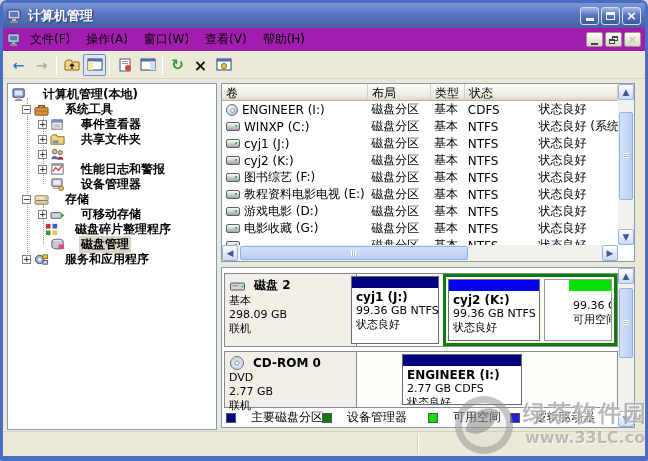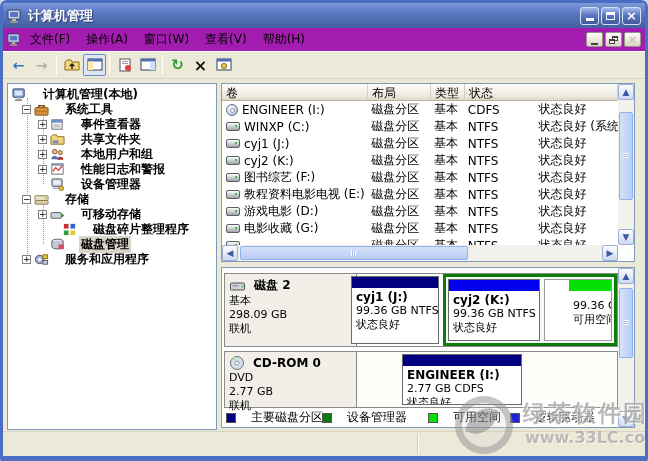--- a/index.html
+++ b/index.html
@@ -266,21 +266,20 @@
         <span class="tlabel">共享文件夹</span>
       </div>
       <div class="titem" style="padding-left:30px">
         <span class="expander">+</span>
         <svg class="ticon" width="15" height="15" viewBox="0 0 16 16">
             <circle cx="5" cy="5" r="2.5" fill="#e8b98a" stroke="#7a5a34"></circle>
             <path d="M1.5 13 a3.5 3.5 0 0 1 7 0 z" fill="#4f6cb8"></path>
             <circle cx="11" cy="6" r="2.2" fill="#e8b98a" stroke="#7a5a34"></circle>
             <path d="M7.8 13.5 a3.2 3.2 0 0 1 6.4 0 z" fill="#a33333"></path>
           </svg>
-        <span class="tlabel">本地用户和组</span>
       </div>
       <div class="titem" style="padding-left:30px">
         <span class="expander">+</span>
         <svg class="ticon" width="15" height="15" viewBox="0 0 16 16">
             <rect x="2" y="2" width="12" height="11" fill="#fff" stroke="#667"></rect>
             <rect x="2" y="2" width="12" height="2" fill="#8899bb"></rect>
             <polyline points="3,10 6,6 9,9 13,4" fill="none" stroke="#c33" stroke-width="1.3"></polyline>
           </svg>
         <span class="tlabel">性能日志和警报</span>
       </div>
@@ -304,21 +303,21 @@
         <span class="tlabel">存储</span>
       </div>
       <div class="titem" style="padding-left:30px">
         <span class="expander">+</span>
         <svg class="ticon" width="15" height="15" viewBox="0 0 16 16">
             <rect x="1" y="6" width="11" height="6" rx="1" fill="#cfd4da" stroke="#556"></rect>
             <path d="M12 6.5 l3.5 2.5 -3.5 2.5 z" fill="#3a9a3a"></path>
           </svg>
         <span class="tlabel">可移动存储</span>
       </div>
-      <div class="titem" style="padding-left:42px">
+      <div class="titem" style="padding-left:24px">
         <span class="exp-spacer"></span>
         <svg class="ticon" width="15" height="15" viewBox="0 0 16 16">
             <rect x="2" y="2" width="5" height="5" fill="#c23333"></rect>
             <rect x="9" y="2" width="5" height="5" fill="#3366cc"></rect>
             <rect x="2" y="9" width="5" height="5" fill="#3a9a3a"></rect>
             <rect x="9" y="9" width="5" height="5" fill="#e7c93f"></rect>
           </svg>
         <span class="tlabel">磁盘碎片整理程序</span>
       </div>
       <div class="titem" style="padding-left:30px">

